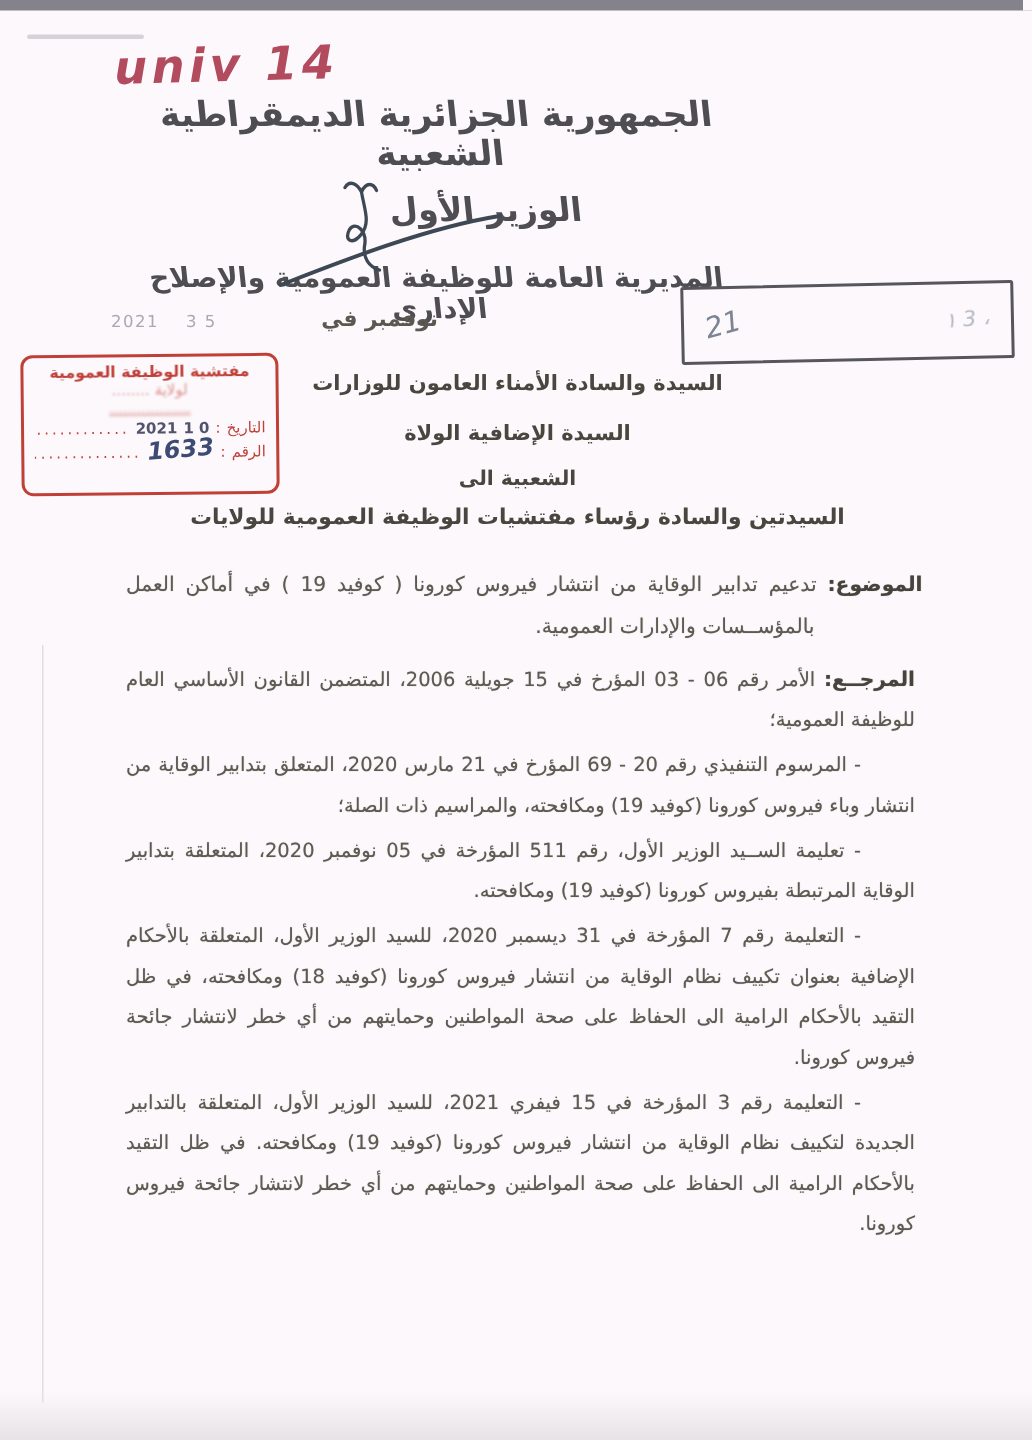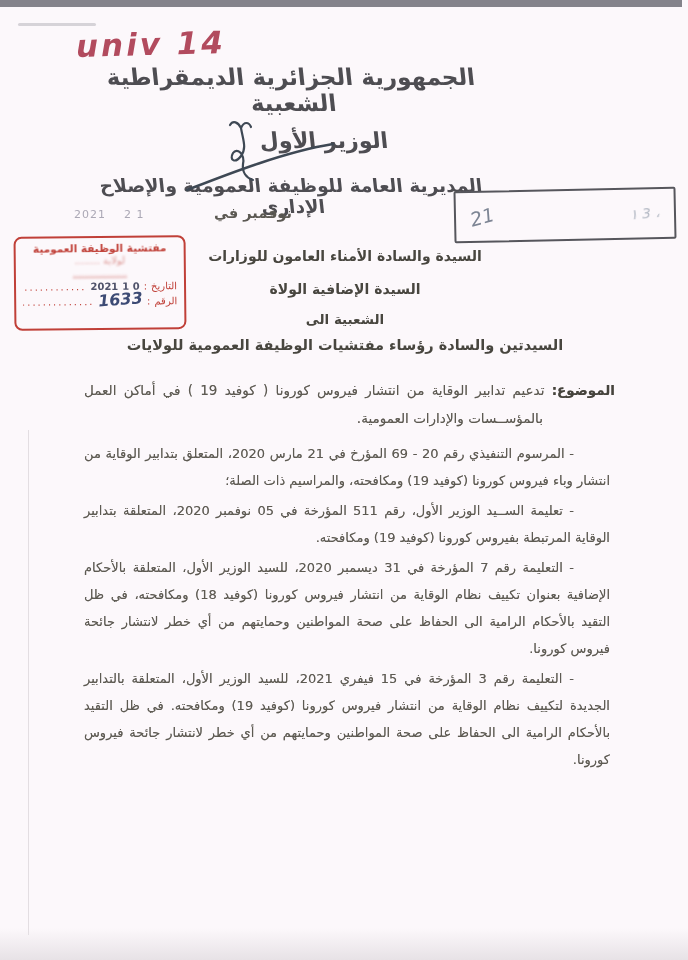--- a/index.html
+++ b/index.html
@@ -92,21 +92,21 @@
 </svg>
 
 <div class="abs hand-box">
   <span class="box-mark-left">21</span>
   <span class="box-mark-right">١ 3 ،</span>
 </div>
 
 <div class="abs dateline">نوفمبر في</div>
 <div class="abs date-stamp">
   <span>2021</span>
-  <span>2 1</span>
+  <span>3 5</span>
 </div>
 
 <div class="abs red-stamp">
   <div class="st-l1">مفتشية الوظيفة العمومية</div>
   <div class="st-l2">لولاية ........</div>
   <div class="st-l3">..................</div>
   <div class="st-row">
     <span>التاريخ</span>
       <span>:</span>
     <span class="st-dark">0 1</span>
@@ -124,17 +124,18 @@
 <div class="abs addr addr1">السيدة والسادة الأمناء العامون للوزارات</div>
 <div class="abs addr addr2">السيدة الإضافية الولاة</div>
 <div class="abs addr addr3">الشعبية الى</div>
 <div class="abs addr addr4">السيدتين والسادة رؤساء مفتشيات الوظيفة العمومية للولايات</div>
 
 <div class="abs subject faded">
   <p><b>الموضوع:</b> <span>تدعيم تدابير الوقاية من انتشار فيروس كورونا ( كوفيد 19 ) في أماكن العمل بالمؤســسات والإدارات العمومية.</span></p>
 </div>
 
 <div class="abs refs faded">
+  <p class="lead"><b>المرجــع:</b> <span>الأمر رقم 06 - 03 المؤرخ في 15 جويلية 2006، المتضمن القانون الأساسي العام للوظيفة العمومية؛</span></p>
   <p class="ref-item">- المرسوم التنفيذي رقم 20 - 69 المؤرخ في 21 مارس 2020، المتعلق بتدابير الوقاية من انتشار وباء فيروس كورونا (كوفيد 19) ومكافحته، والمراسيم ذات الصلة؛</p>
   <p class="ref-item">- تعليمة الســيد الوزير الأول، رقم 511 المؤرخة في 05 نوفمبر 2020، المتعلقة بتدابير الوقاية المرتبطة بفيروس كورونا (كوفيد 19) ومكافحته.</p>
   <p class="ref-item">- التعليمة رقم 7 المؤرخة في 31 ديسمبر 2020، للسيد الوزير الأول، المتعلقة بالأحكام الإضافية بعنوان تكييف نظام الوقاية من انتشار فيروس كورونا (كوفيد 18) ومكافحته، في ظل التقيد بالأحكام الرامية الى الحفاظ على صحة المواطنين وحمايتهم من أي خطر لانتشار جائحة فيروس كورونا.</p>
   <p class="ref-item">- التعليمة رقم 3 المؤرخة في 15 فيفري 2021، للسيد الوزير الأول، المتعلقة بالتدابير الجديدة لتكييف نظام الوقاية من انتشار فيروس كورونا (كوفيد 19) ومكافحته. في ظل التقيد بالأحكام الرامية الى الحفاظ على صحة المواطنين وحمايتهم من أي خطر لانتشار جائحة فيروس كورونا.</p>
 </div>
 
 </body></html>

